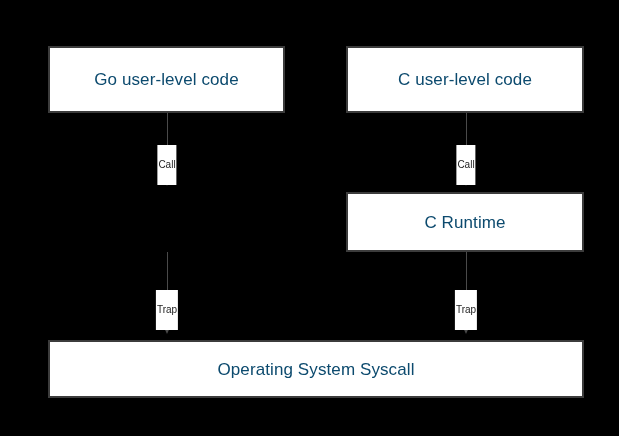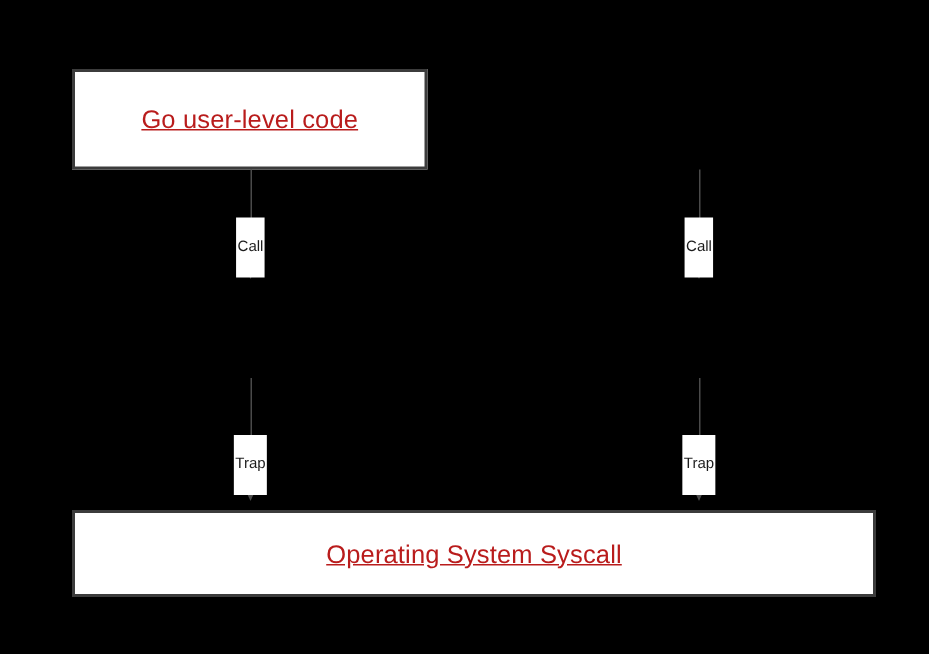--- a/index.html
+++ b/index.html
@@ -20,27 +20,26 @@
   .node {
     position: absolute;
     box-sizing: border-box;
     background: #ffffff;
     border: 2px solid #3c3c3c;
     display: flex;
     align-items: center;
     justify-content: center;
   }
   .node-label {
-    color: #b91c1c;
+    color: #0c4a6e;
     font-size: 17px;
     font-weight: 400;
     line-height: 1;
     letter-spacing: 0.1px;
     white-space: nowrap;
-    text-decoration: underline;
   }
 
   .node-go-user   { left: 48px;  top: 46px;  width: 237px; height: 67px; }
   .node-c-user    { left: 346px; top: 46px;  width: 238px; height: 67px; }
   .node-go-rt     { left: 48px;  top: 192px; width: 237px; height: 60px; }
   .node-c-rt      { left: 346px; top: 192px; width: 238px; height: 60px; }
   .node-os        { left: 48px;  top: 340px; width: 536px; height: 58px; }
 
   
   .edge {
@@ -85,22 +84,28 @@
 </style>
 </head>
 <body>
 
 <div id="canvas">
 
   <div class="node node-go-user">
     <span class="node-label">Go user-level code</span>
   </div>
 
+  <div class="node node-c-user">
+    <span class="node-label">C user-level code</span>
+  </div>
 
 
+  <div class="node node-c-rt">
+    <span class="node-label">C Runtime</span>
+  </div>
 
   <div class="node node-os">
     <span class="node-label">Operating System Syscall</span>
   </div>
 
   <div class="edge edge-call-left"></div>
   <div class="arrowhead ah-call-left"></div>
   <div class="edge-label lbl-call-left">Call</div>
 
   <div class="edge edge-trap-left"></div>

